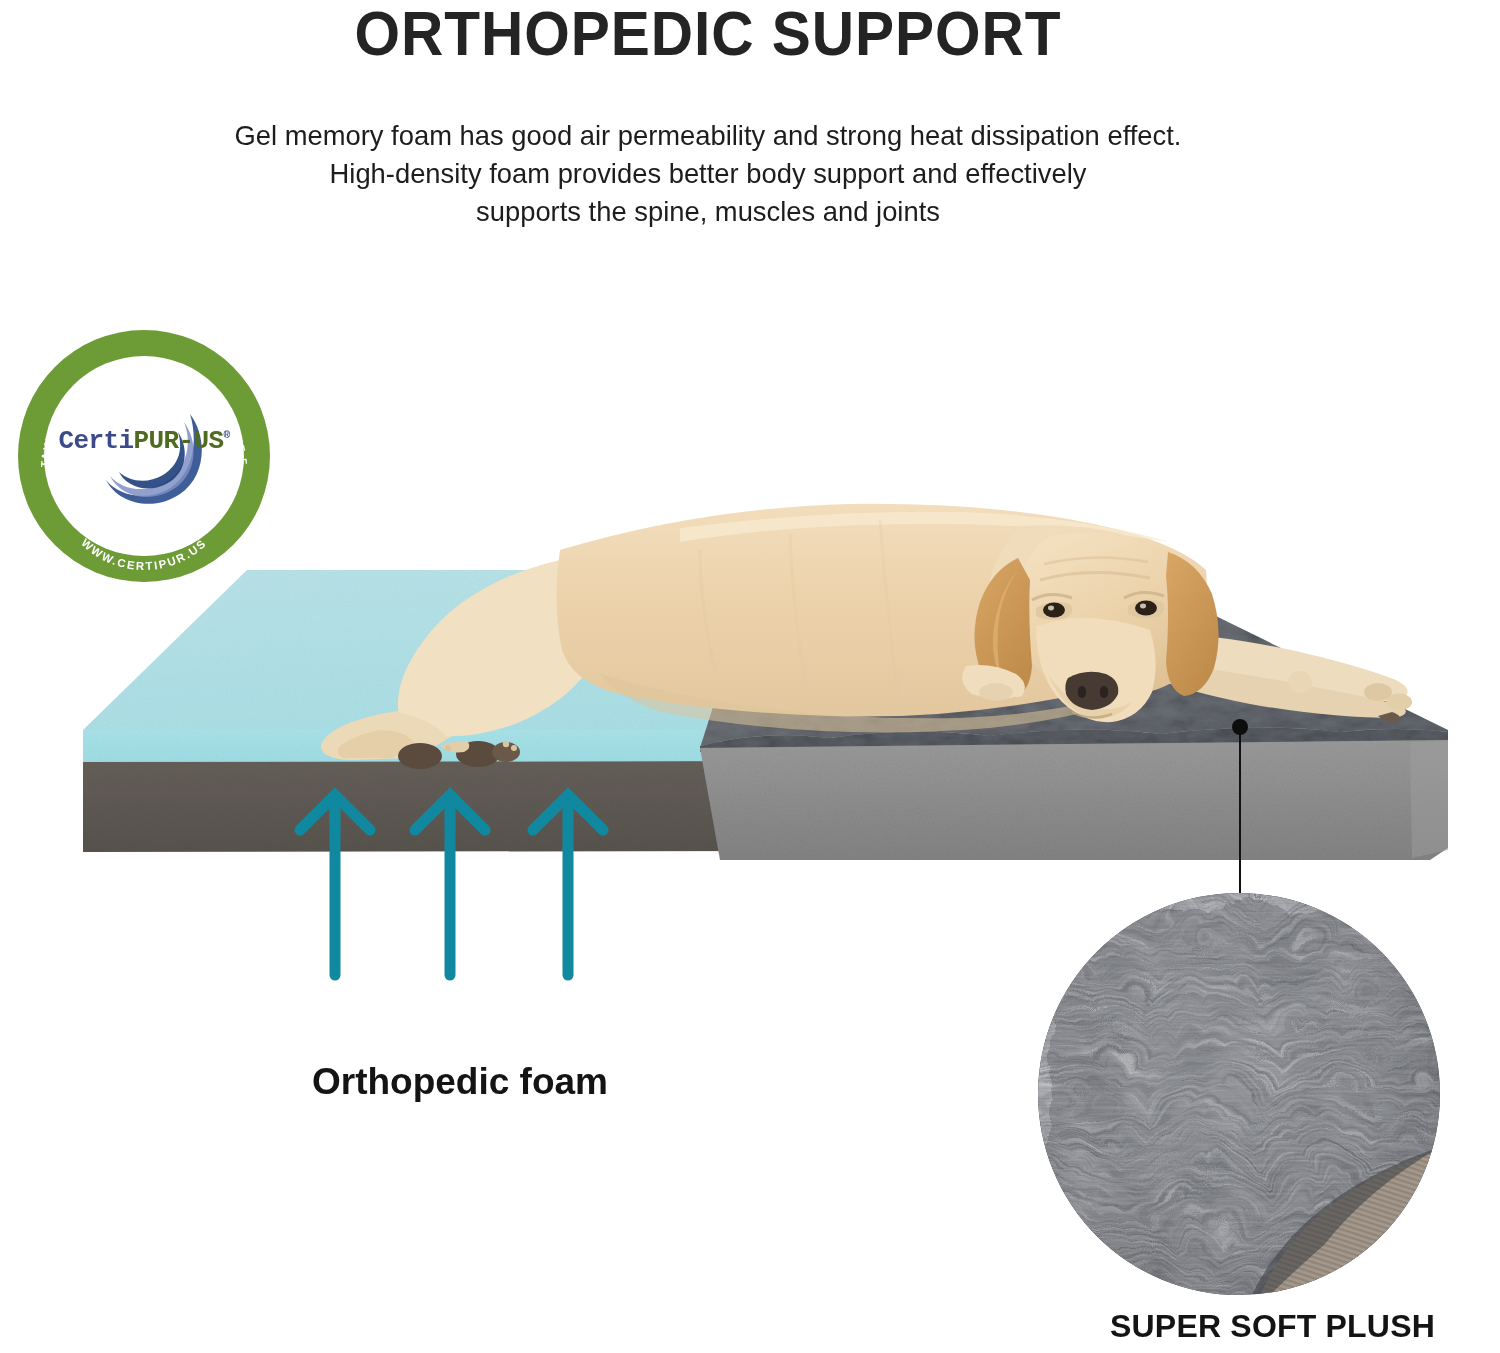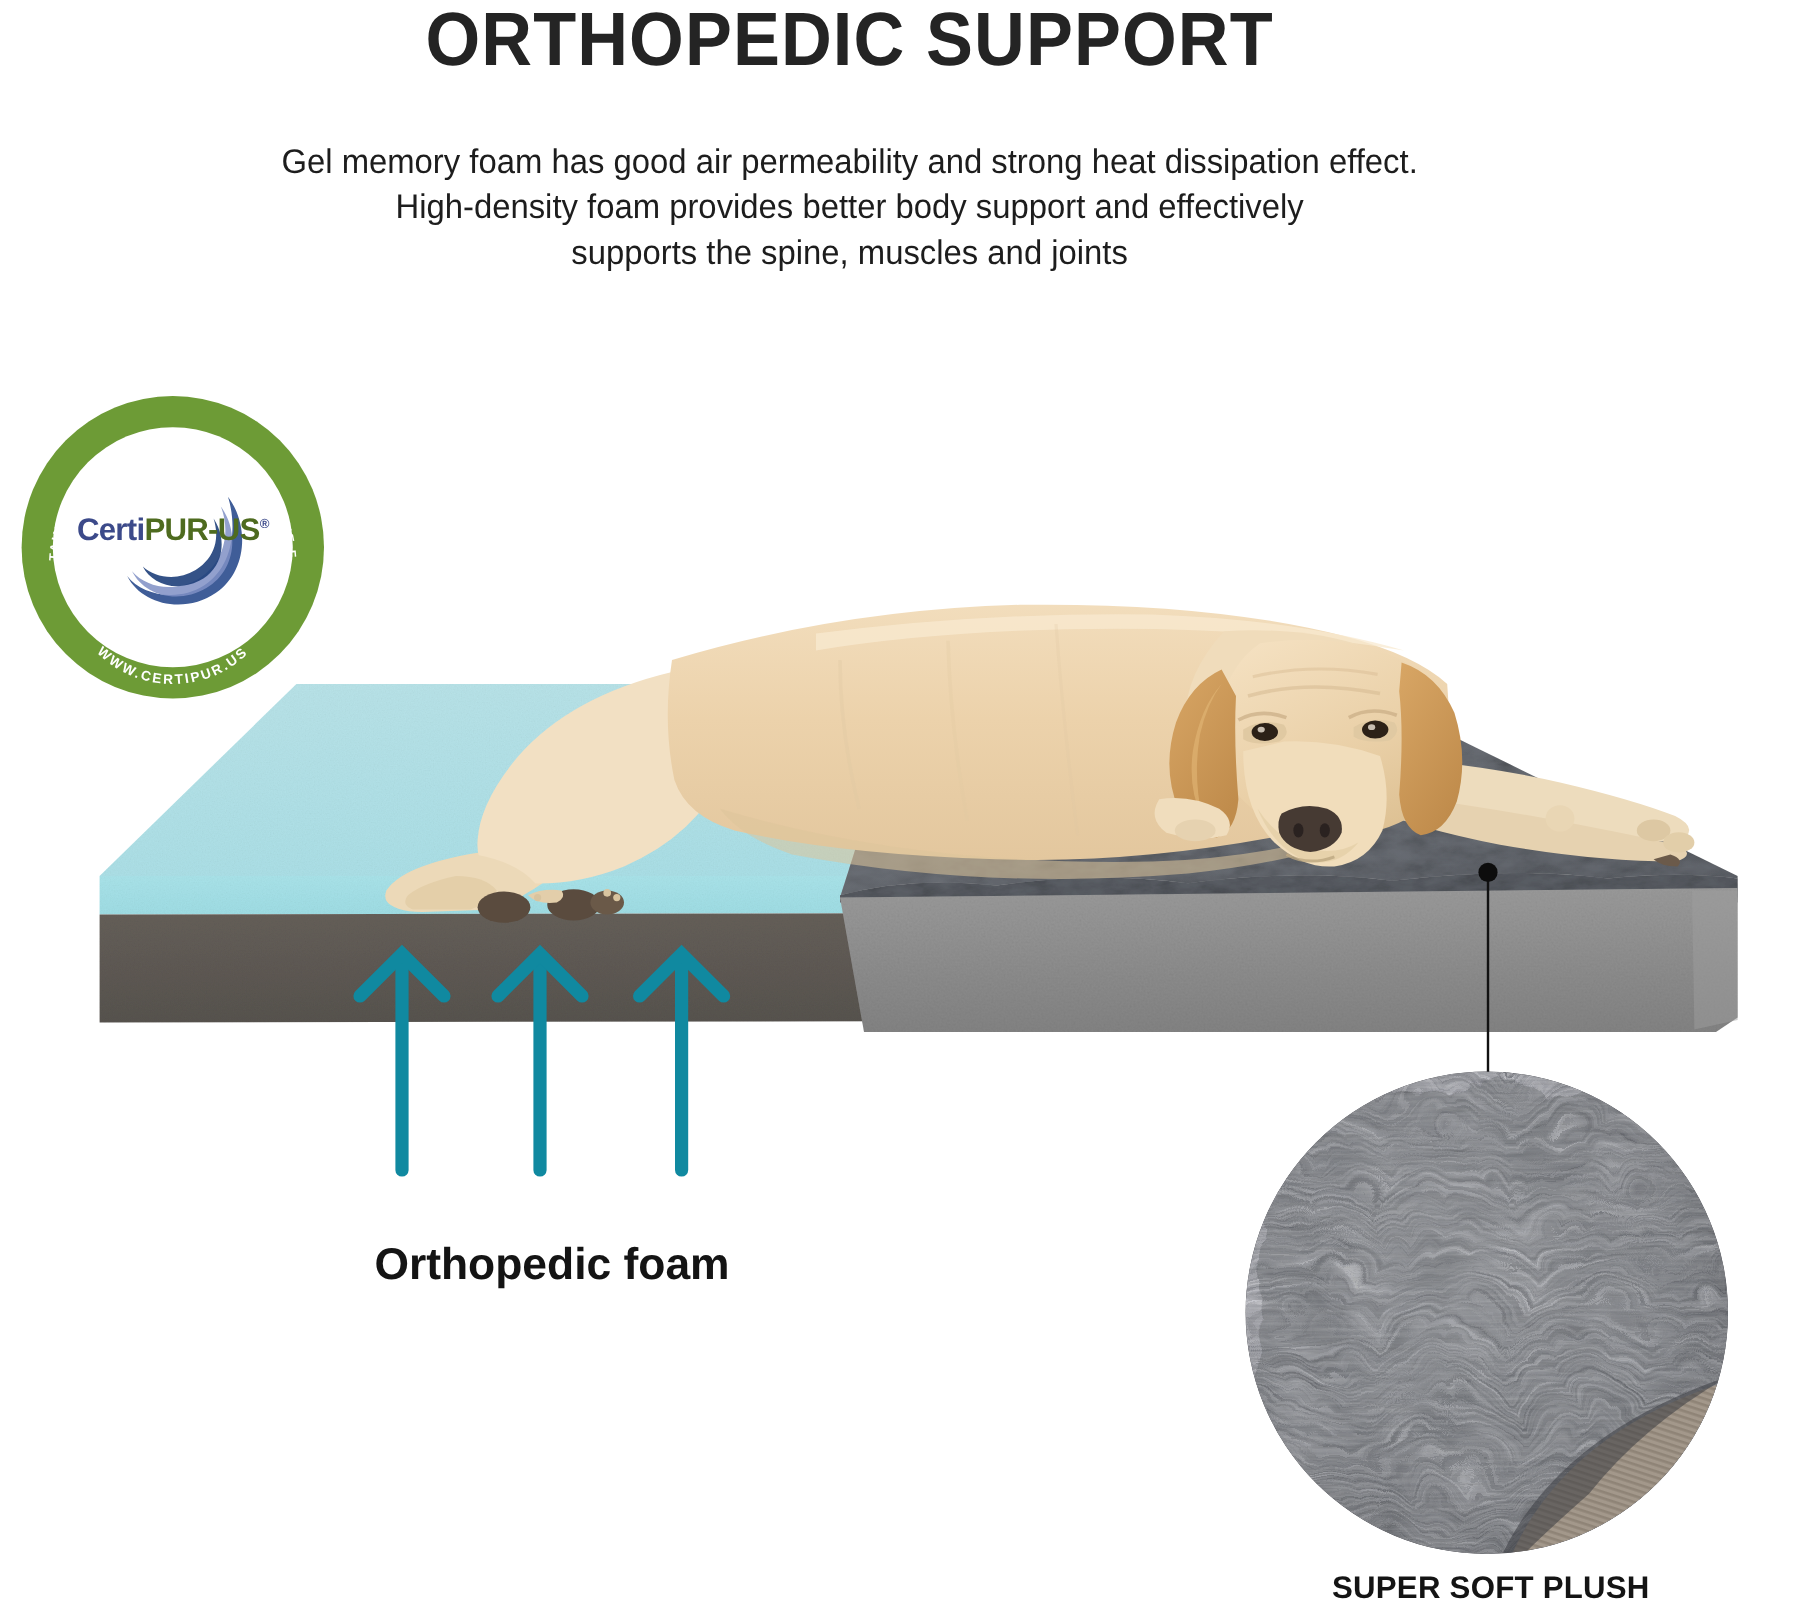--- a/index.html
+++ b/index.html
@@ -57,20 +57,21 @@
   }
   .badge-word{
     position:absolute;
     left:0; right:0; top:96px;
     text-align:center;
     font-size:26px;
     font-weight:700;
     letter-spacing:-0.6px;
     white-space:nowrap;
     z-index:5;
+    font-family:Liberation Mono, monospace;
   }
   .badge-word .ci{ color:#3c4a8a; }
   .badge-word .pur{ color:#4e6b1f; }
   .badge-word .reg{ font-size:11px; vertical-align:super; color:#3c4a8a; }
   .ring-text{
     position:absolute; inset:0;
     font-size:9.4px; font-weight:700; letter-spacing:1.6px;
     fill:#ffffff;
   }
 
@@ -87,26 +88,26 @@
   #foam-label{
     position:absolute;
     left:175px; top:1028px;
     width:570px;
     text-align:center;
     font-size:37px;
     font-weight:700;
     line-height:1.42;
     color:#141414;
   }
-  #foam-label span{ display:block; white-space:nowrap; }
+  #foam-label span{ display:block; white-space:nowrap;margin-top:28px; }
 
   #plush-label{
     position:absolute;
     left:1110px; top:1308px;
-    font-size:26px;
+    font-size:32px;
     font-weight:700;
     letter-spacing:0.2px;
     color:#141414;
     white-space:nowrap;
   }
 
   
   #plush-callout{
     position:absolute;
     left:1038px; top:893px;

